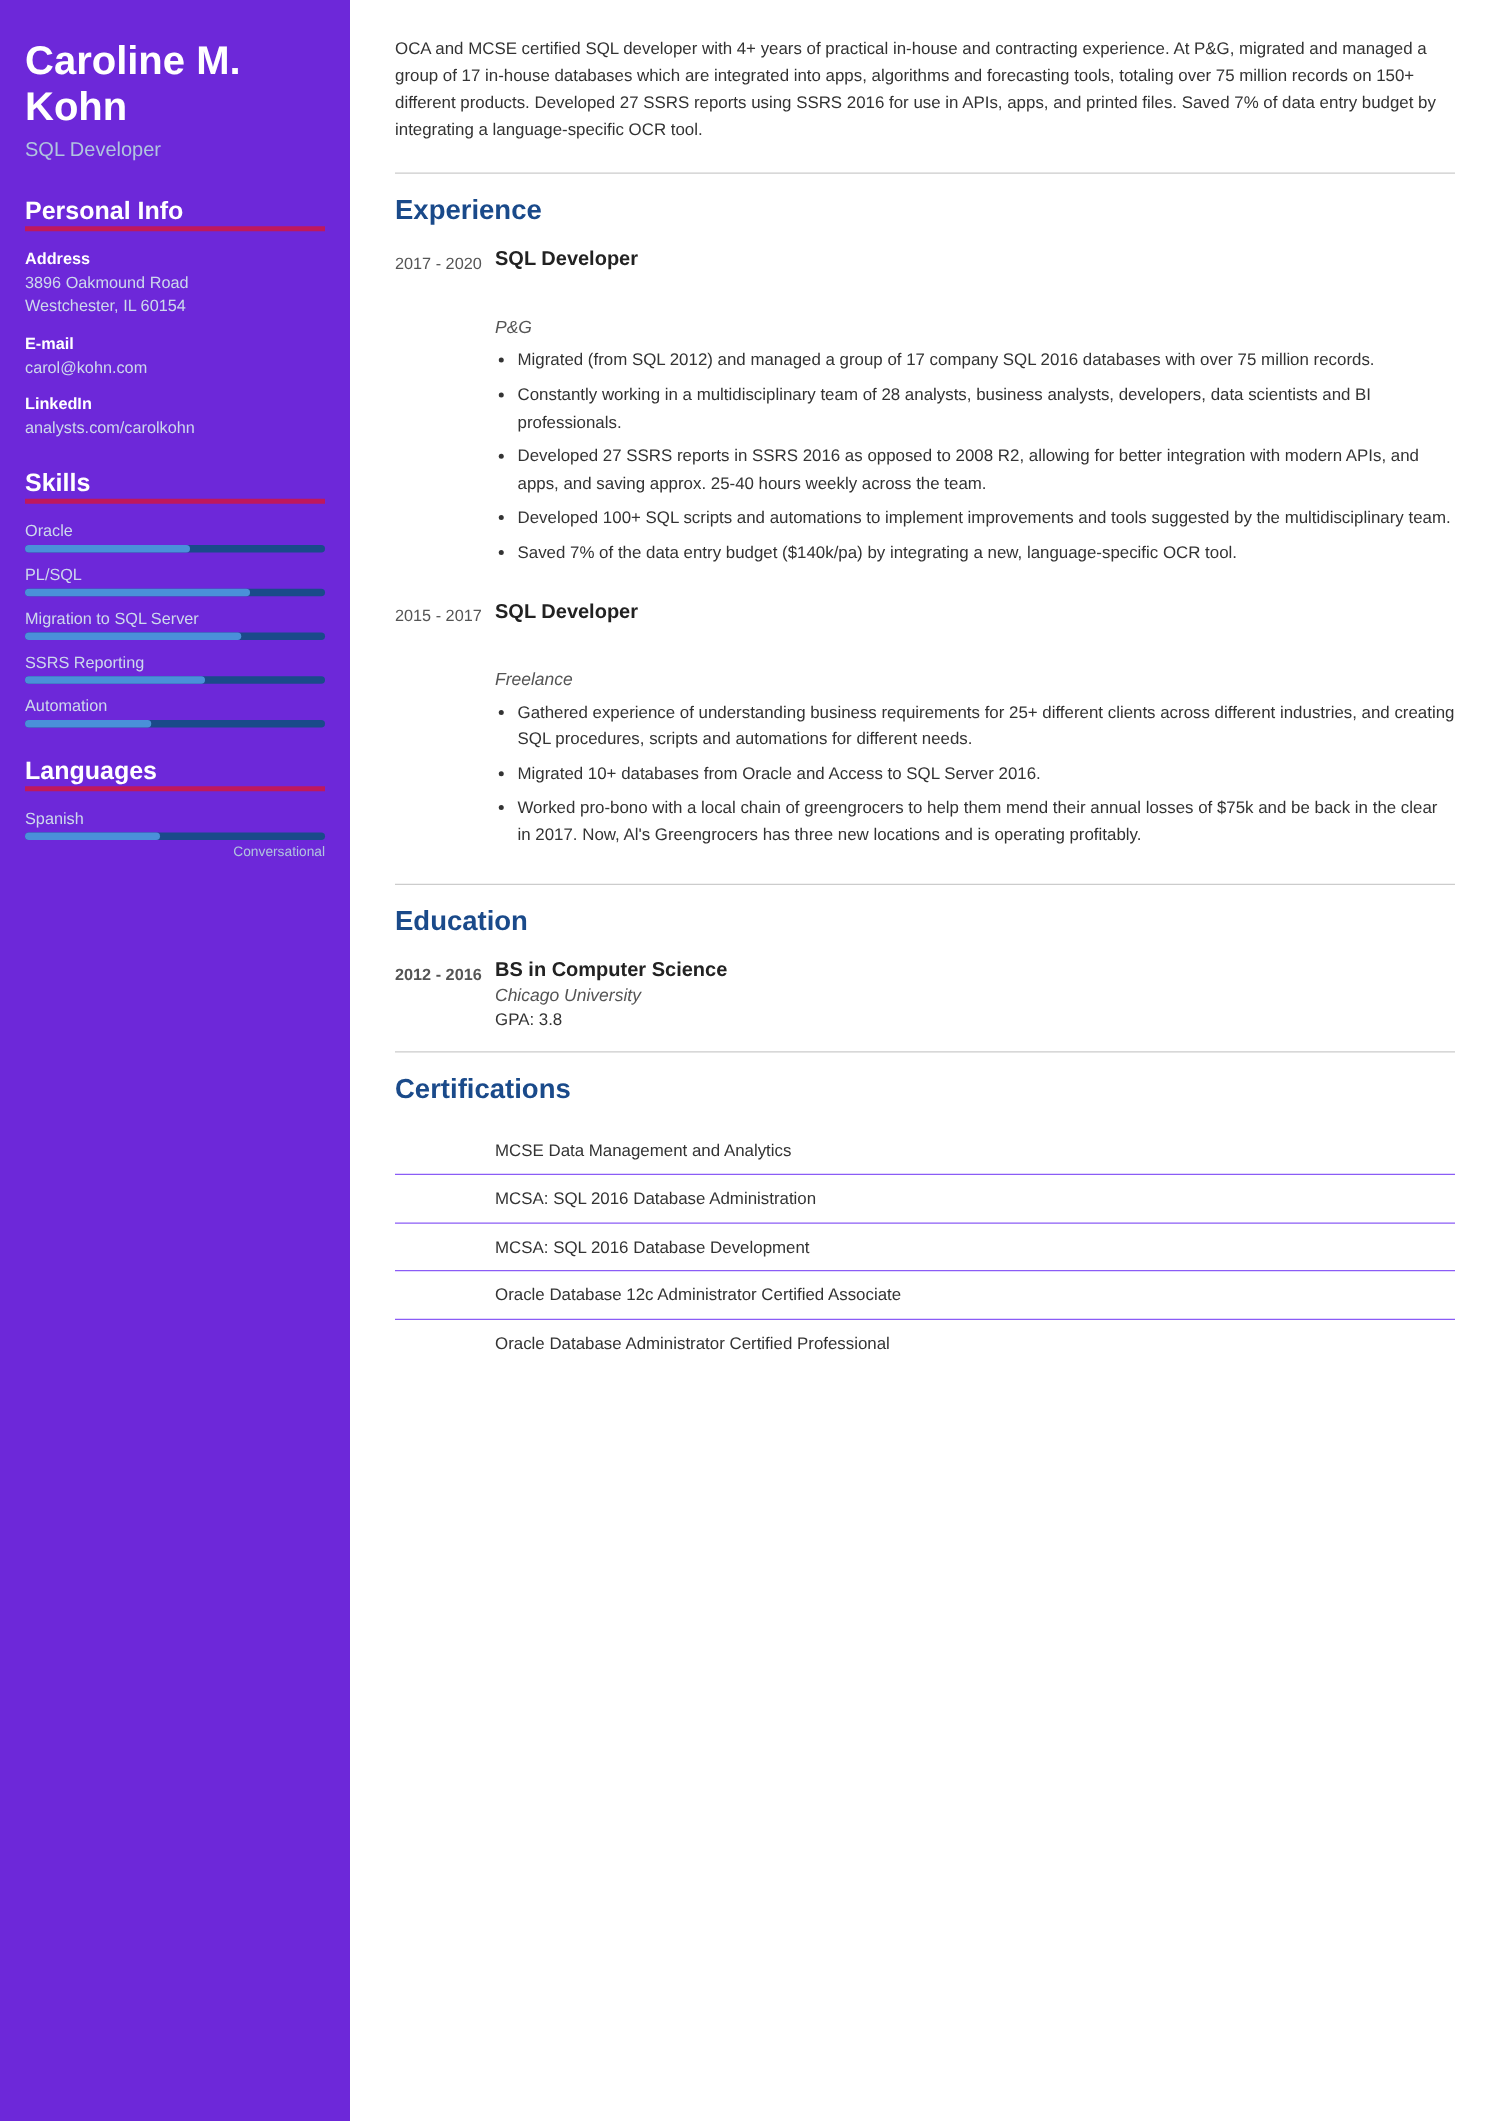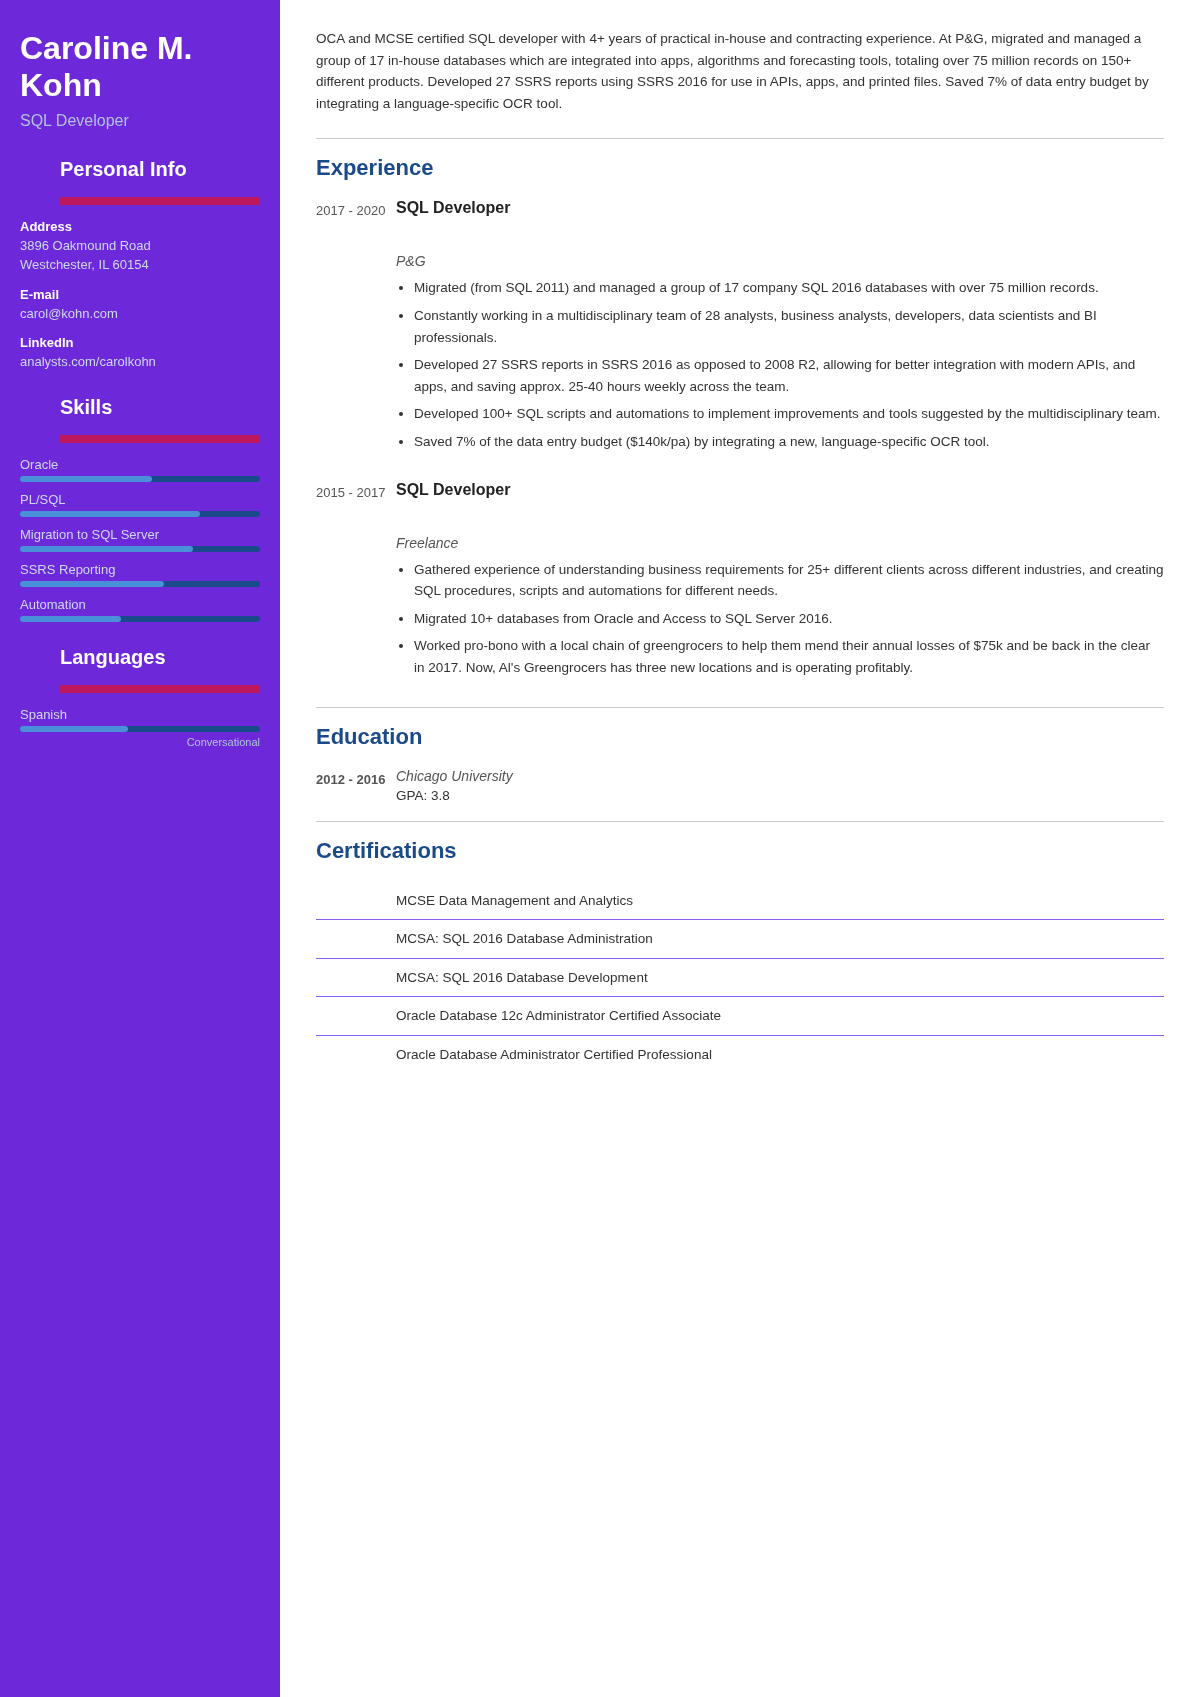--- a/index.html
+++ b/index.html
@@ -31,25 +31,24 @@
     .sidebar-title {
       font-size: 16px;
       color: #b0c4de;
       margin-bottom: 28px;
     }
 
     .sidebar-section-title {
       font-size: 20px;
       font-weight: 700;
       color: #fff;
-      border-bottom: 8px solid #be185d;
-      padding-bottom: 16px;
+      border-bottom: 4px solid #be185d;
+      padding-bottom: 0;
       margin-bottom: 14px;
       margin-top: 24px;
-      margin-left: 40px;
     }
 
     .sidebar-label {
       font-size: 13px;
       font-weight: 700;
       color: #fff;
       margin-bottom: 2px;
       margin-top: 12px;
     }
 
@@ -309,21 +308,21 @@
 
   <hr class="section-divider">
   <h2 class="section-title">Experience</h2>
   <div id="experience-container">
       <div class="experience-item">
         <div class="exp-dates">2017 - 2020</div>
         <div class="exp-details">
           <div class="exp-job-title">SQL Developer</div>
           <div class="exp-company">P&amp;G</div>
           <ul class="exp-bullets">
-            <li>Migrated (from SQL 2011) and managed a group of 17 company SQL 2016 databases with over 75 million records.</li>
+            <li>Migrated (from SQL 2012) and managed a group of 17 company SQL 2016 databases with over 75 million records.</li>
             <li>Constantly working in a multidisciplinary team of 28 analysts, business analysts, developers, data scientists and BI professionals.</li>
             <li>Developed 27 SSRS reports in SSRS 2016 as opposed to 2008 R2, allowing for better integration with modern APIs, and apps, and saving approx. 25-40 hours weekly across the team.</li>
             <li>Developed 100+ SQL scripts and automations to implement improvements and tools suggested by the multidisciplinary team.</li>
             <li>Saved 7% of the data entry budget ($140k/pa) by integrating a new, language-specific OCR tool.</li>
           </ul>
         </div>
       </div>
       <div class="experience-item">
         <div class="exp-dates">2015 - 2017</div>
         <div class="exp-details">
@@ -337,20 +336,21 @@
         </div>
       </div>
     </div>
 
   <hr class="section-divider">
   <h2 class="section-title">Education</h2>
   <div id="education-container">
       <div class="edu-item">
         <div class="edu-dates">2012 - 2016</div>
         <div class="edu-details">
+          <div class="edu-degree">BS in Computer Science</div>
           <div class="edu-school">Chicago University</div>
           <div class="edu-gpa">GPA: 3.8</div>
         </div>
       </div>
     </div>
 
   <hr class="section-divider">
   <h2 class="section-title">Certifications</h2>
   <ul class="cert-list" id="cert-container">
       <li class="cert-item">MCSE Data Management and Analytics</li>

